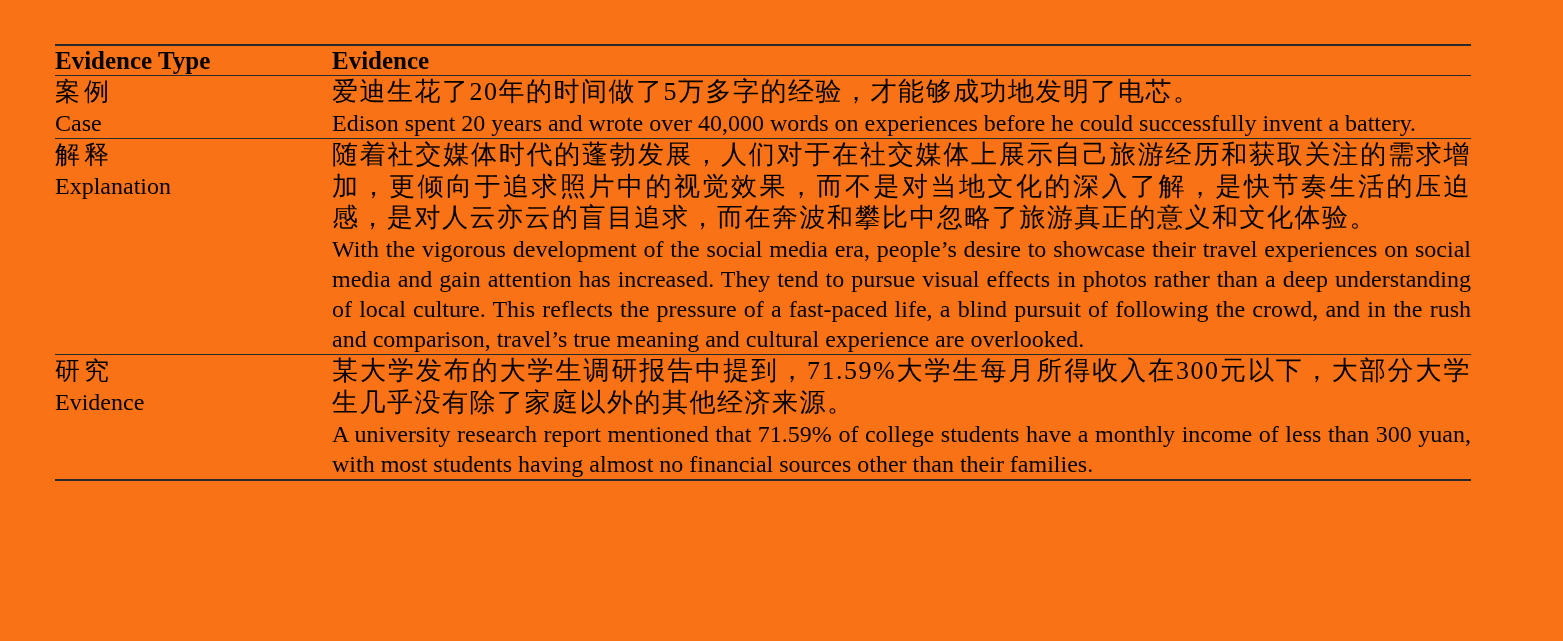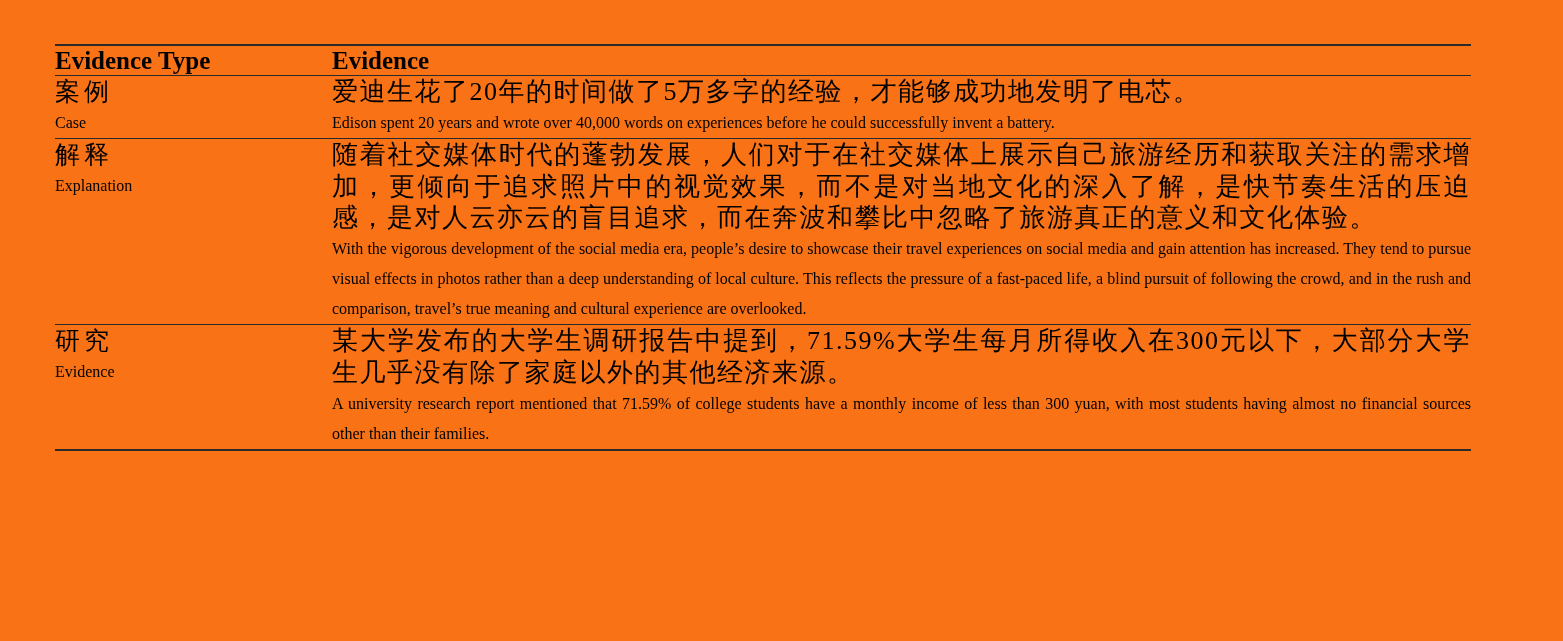--- a/index.html
+++ b/index.html
@@ -56,21 +56,21 @@
   }
   p { margin: 0; }
   .zh {
     font-size: 26px;
     line-height: 31.8px;
     letter-spacing: 1.5px;
     text-align: justify;
     text-justify: inter-ideograph;
   }
   .en {
-    font-size: 16px;
+    font-size: 24px;
     line-height: 30px;
     text-align: justify;
   }
   .type-cell .zh {
     font-size: 25px;
     line-height: 31.8px;
     letter-spacing: 4px;
     text-align: left;
   }
   .type-cell .en {

